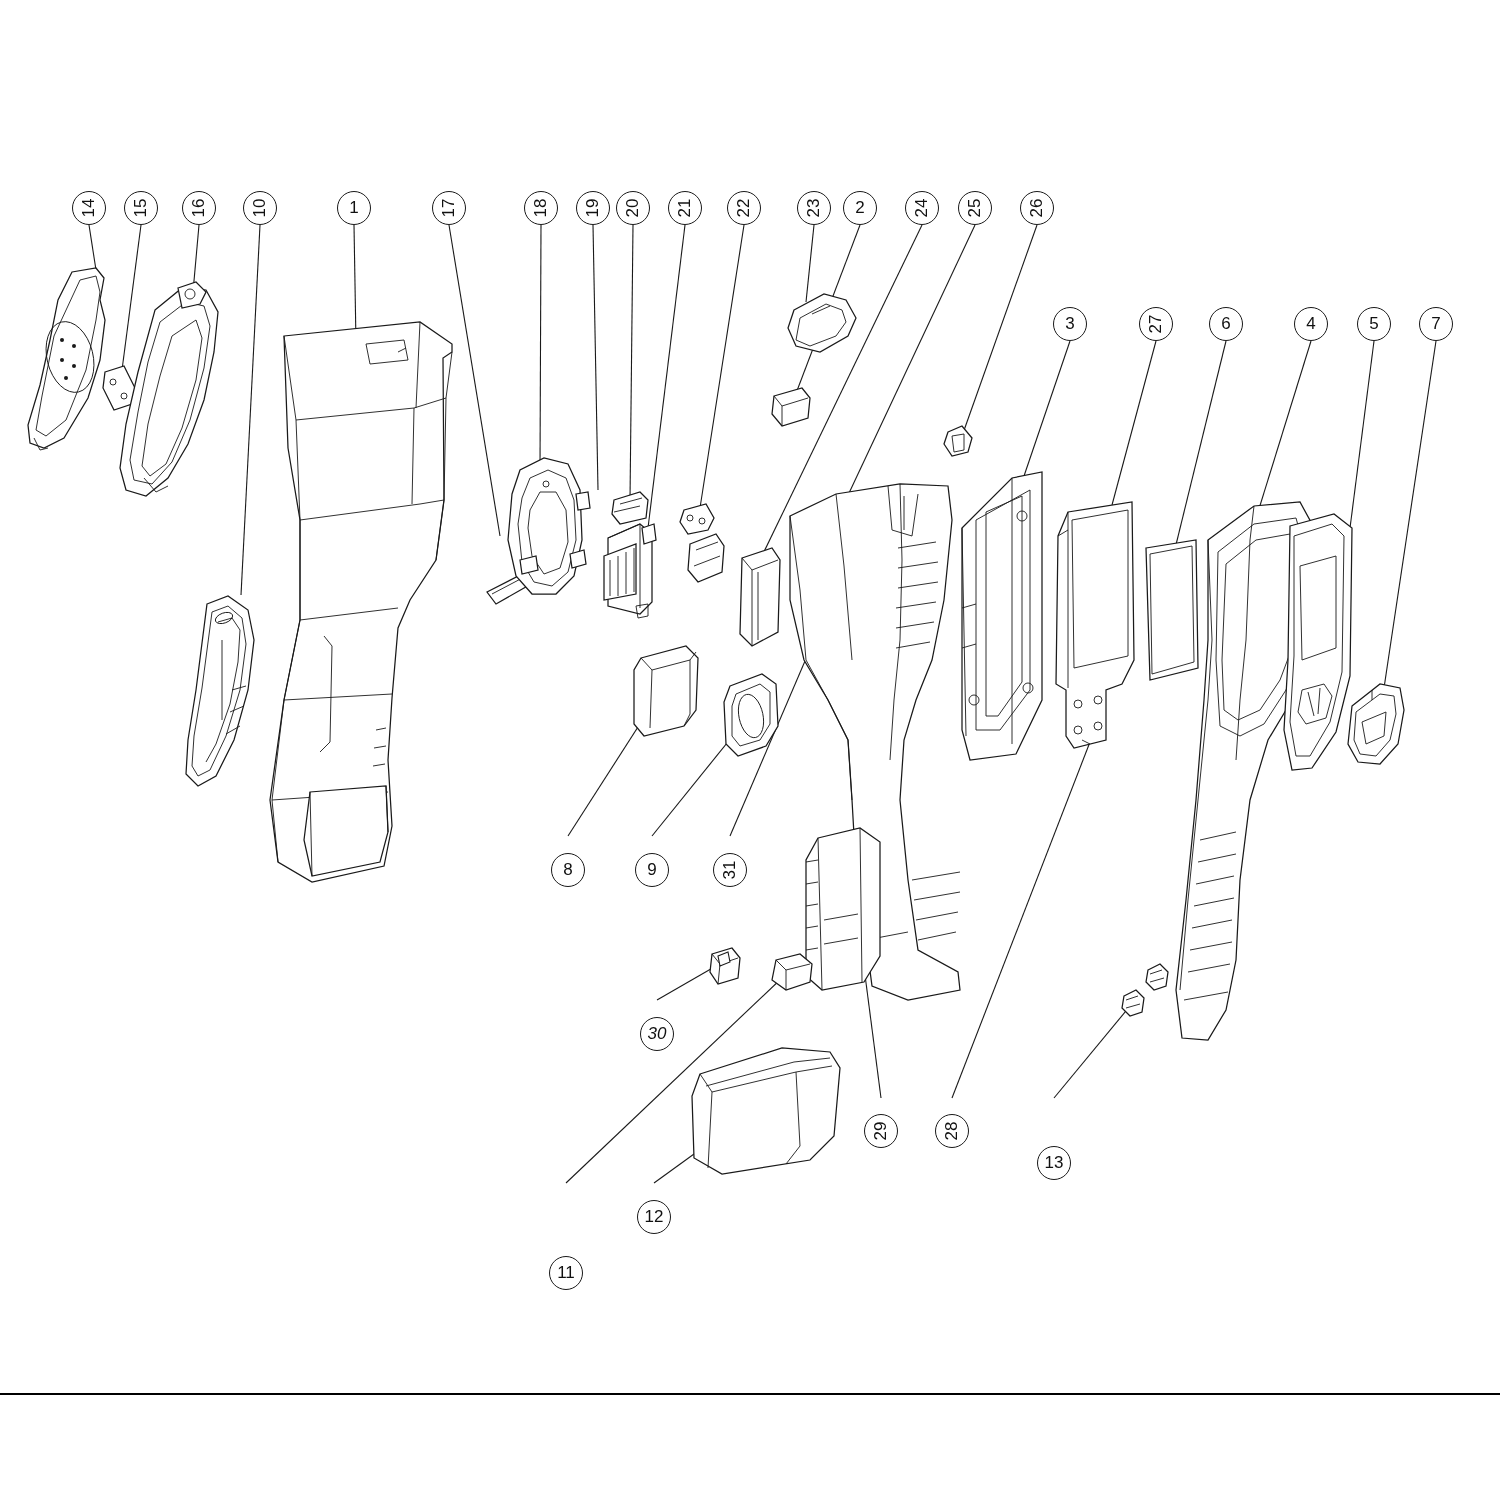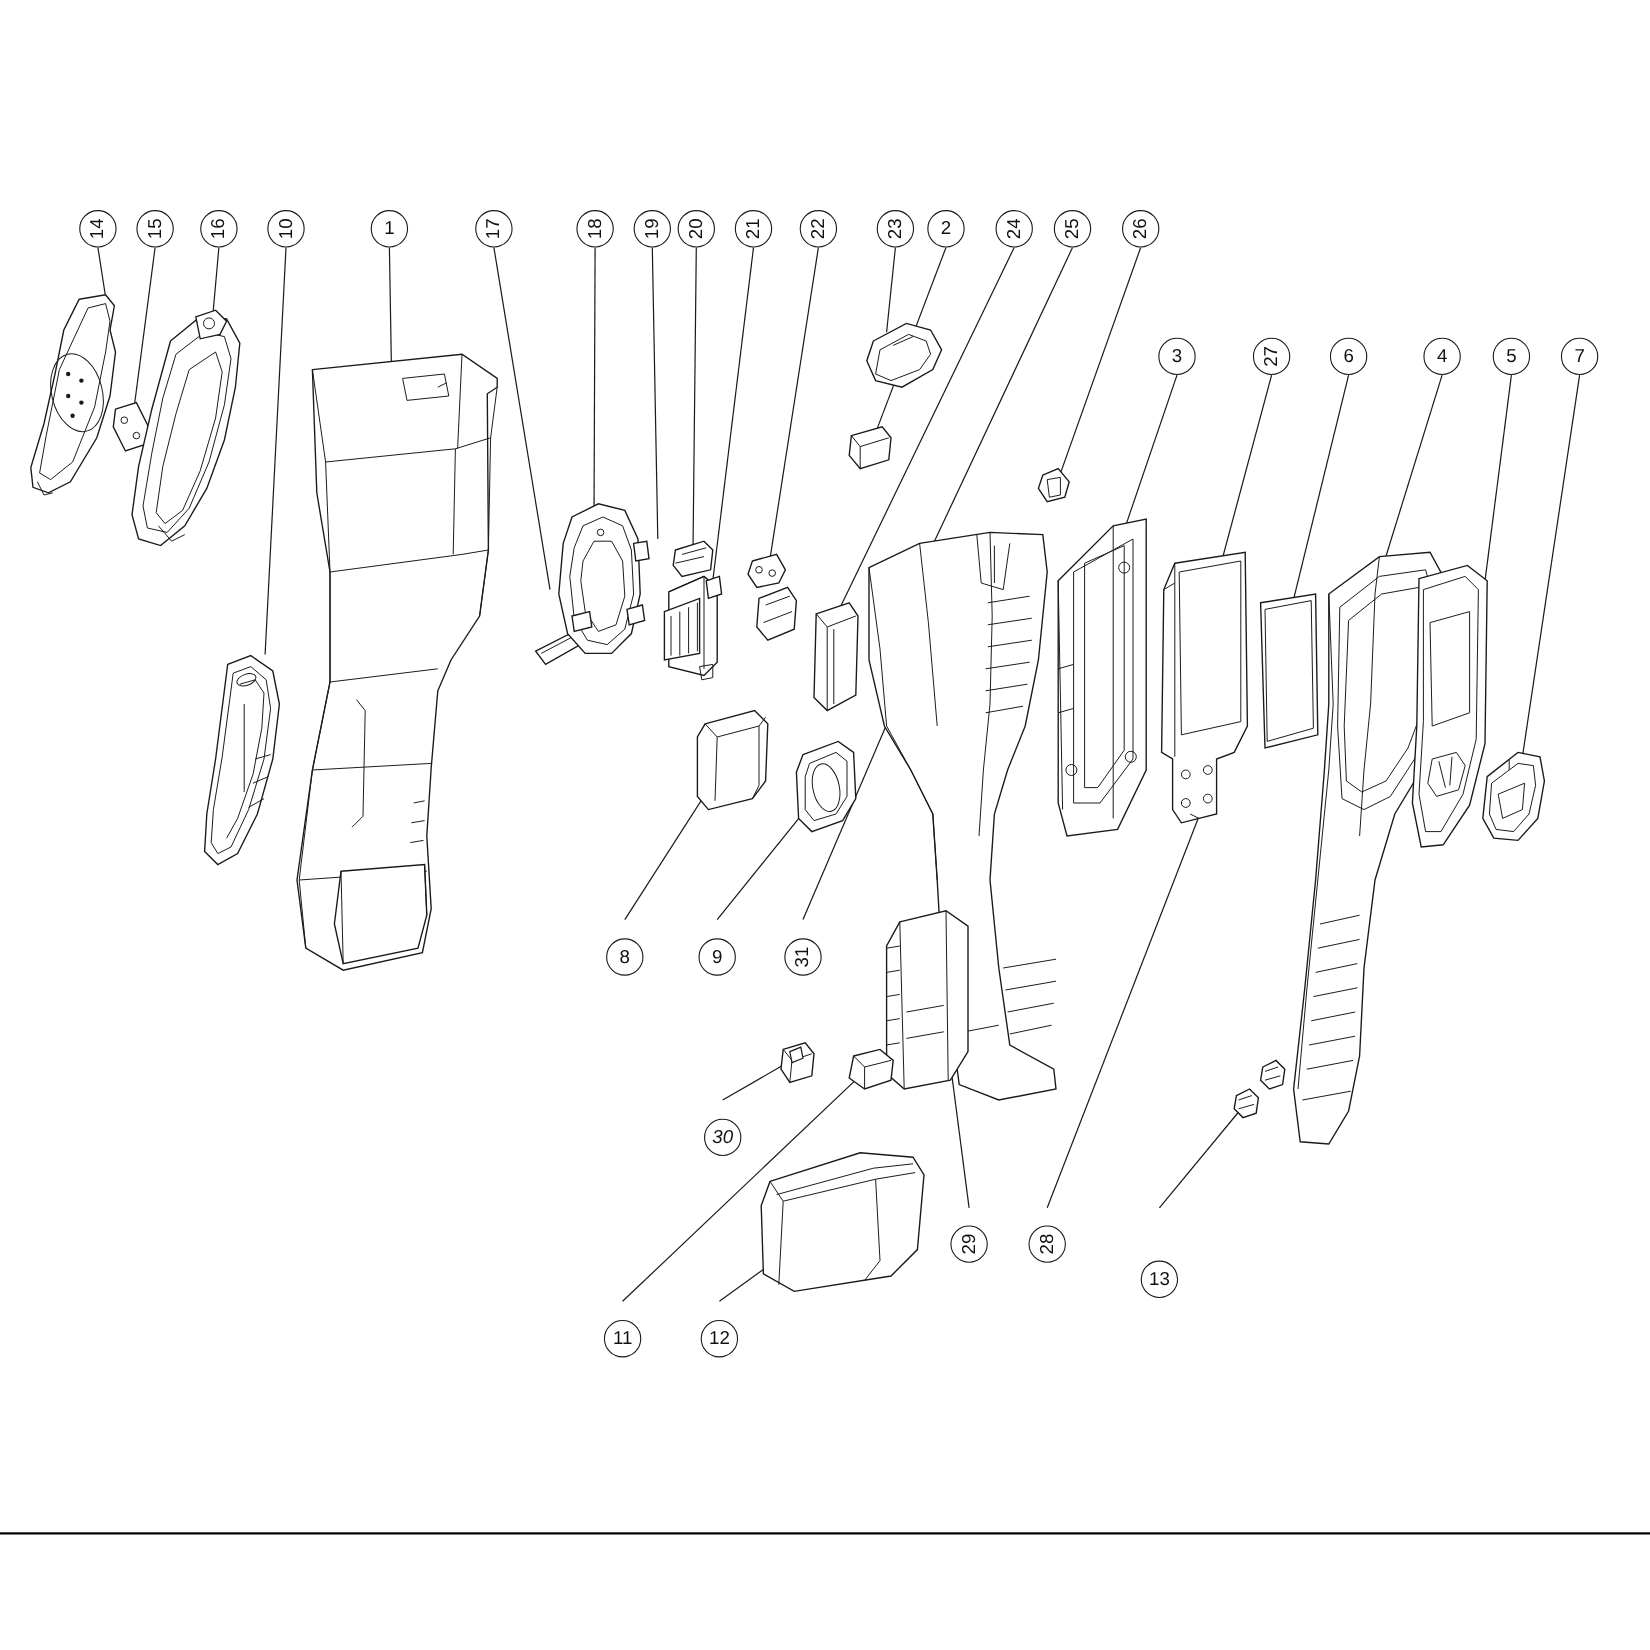--- a/index.html
+++ b/index.html
@@ -402,21 +402,21 @@
 
   <div class="callout" style="left:551px; top:853px;">8</div>
   <div class="callout" style="left:635px; top:853px;">9</div>
   <div class="callout rot" style="left:713px; top:853px;">31</div>
 
   <div class="callout" style="left:640px; top:1017px;font-style:italic;">30</div>
   <div class="callout rot" style="left:864px; top:1114px;">29</div>
   <div class="callout rot" style="left:935px; top:1114px;">28</div>
   <div class="callout" style="left:1037px;top:1114px;margin-top:32px;">13</div>
 
-  <div class="callout" style="left:549px; top:1200px;">11</div>
+  <div class="callout" style="left:549px; top:1256px;">11</div>
   <div class="callout" style="left:637px; top:1200px;">12</div>
 
   <div class="footer-rule"></div>
   <div class="footer">
     
     
   </div>
 
 </div>
 

